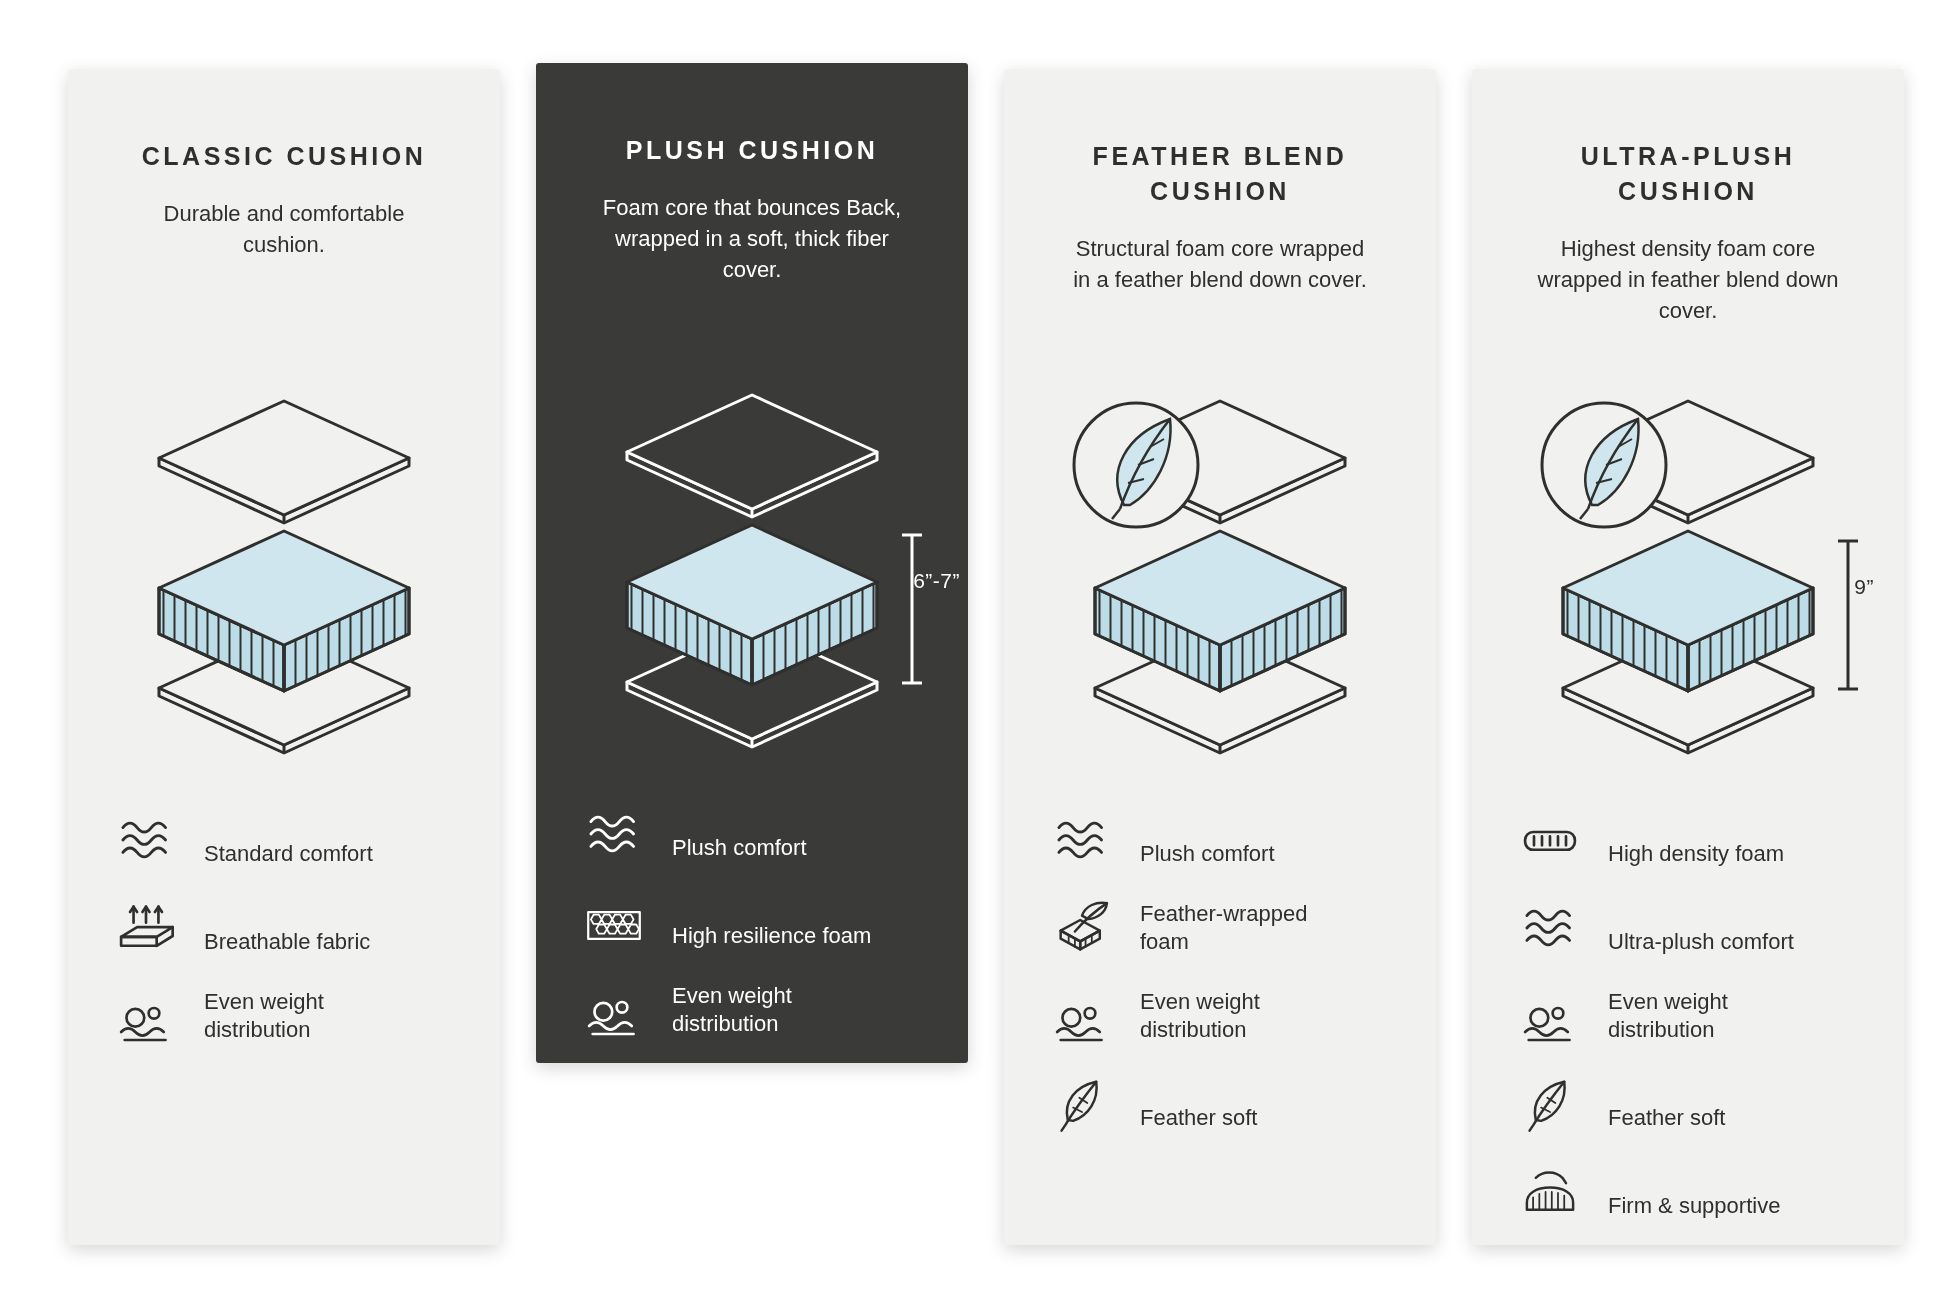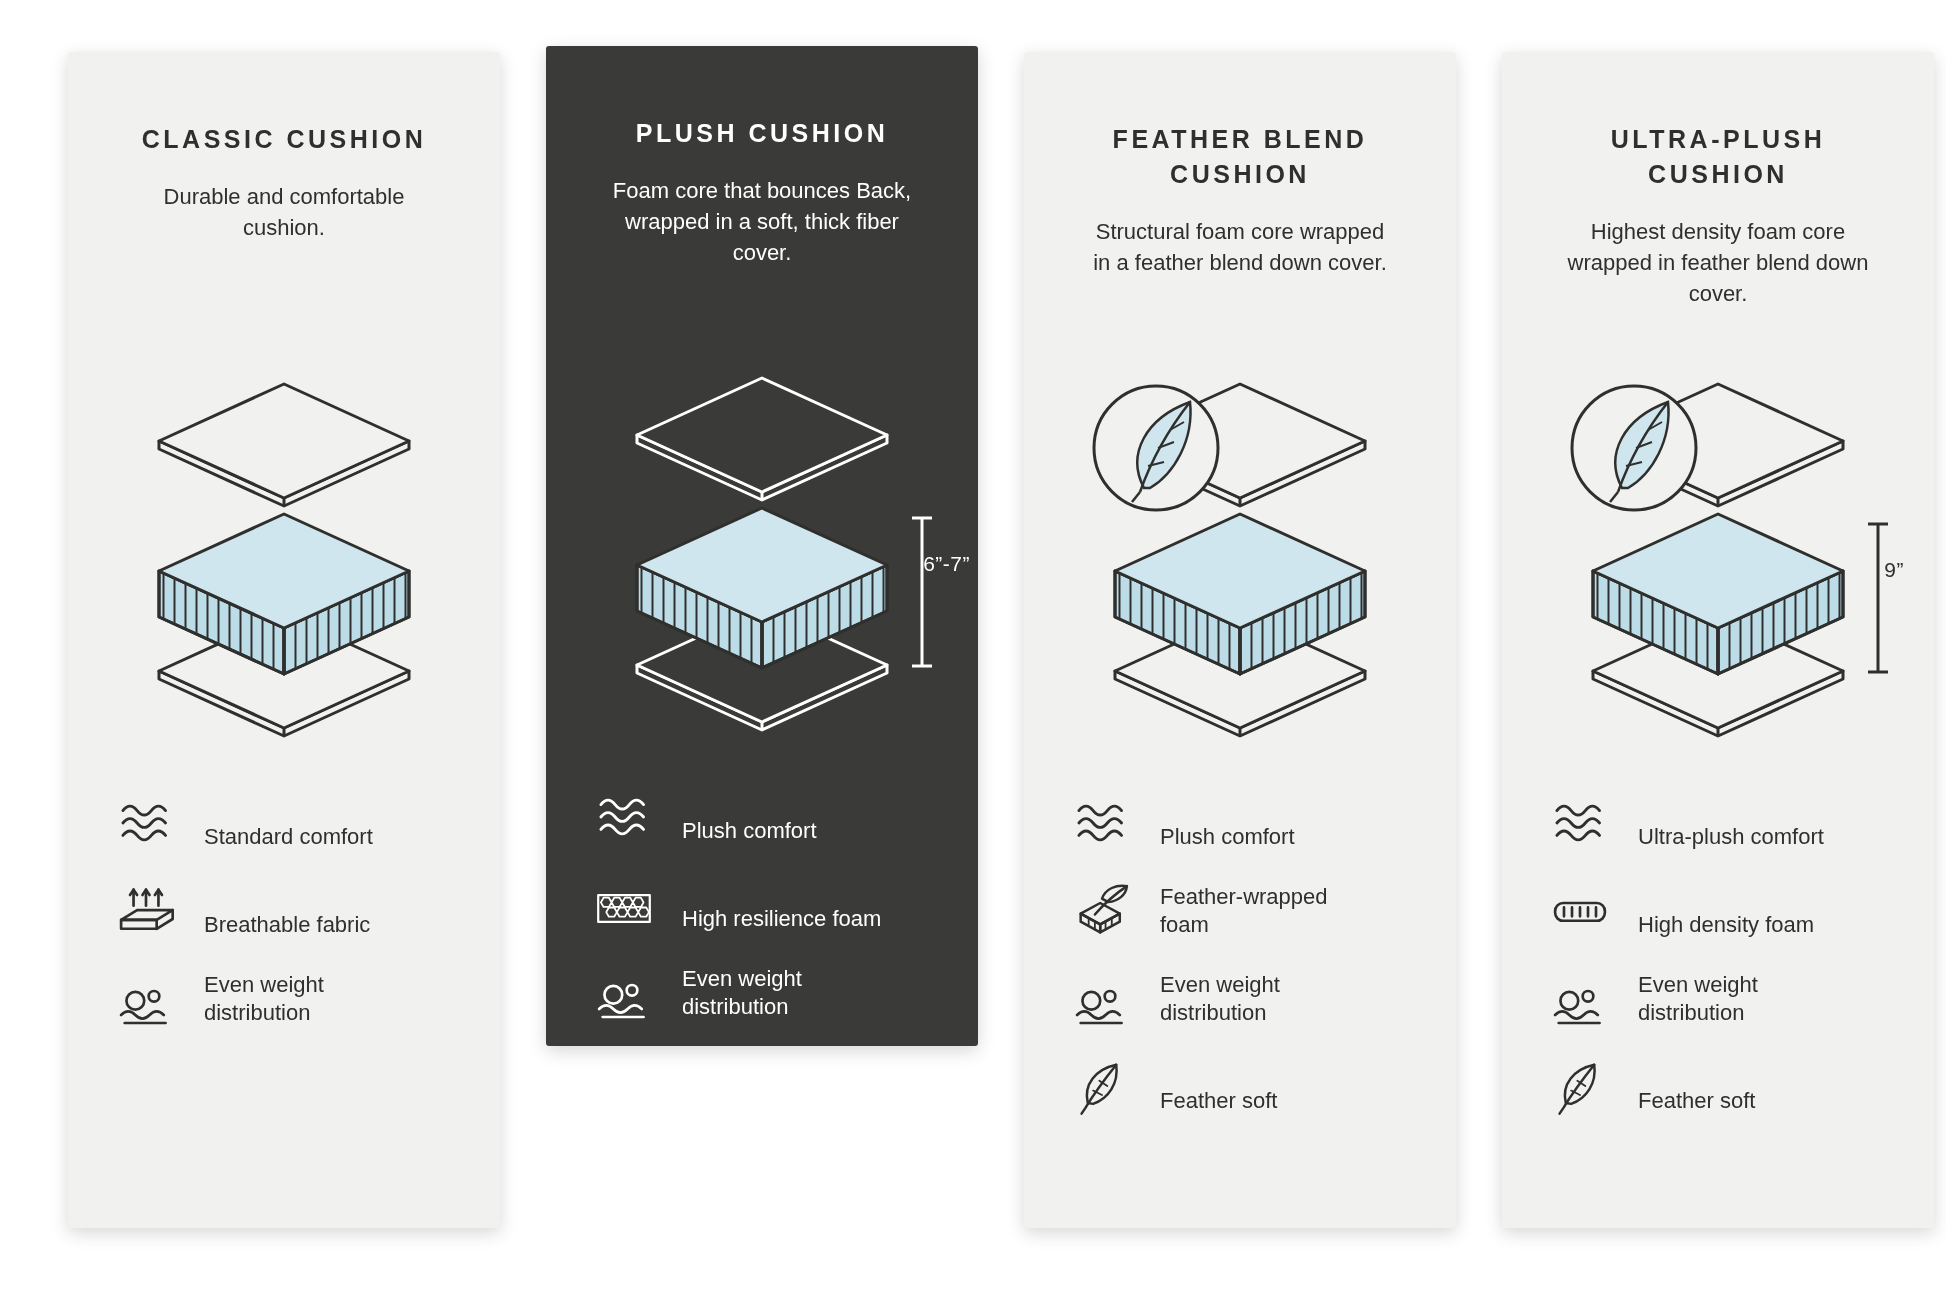--- a/index.html
+++ b/index.html
@@ -1,20 +1,20 @@
 <!DOCTYPE html>
 <html><head>
 <meta charset="utf-8">
 <style>
   html,body{margin:0;padding:0}
   body{
     width:1946px;height:1298px;background:#ffffff;
     font-family:"Liberation Sans", sans-serif;color:#2f2f2d;overflow:hidden;
   }
-  .board{display:flex;gap:46px;padding:52px 68px 0;box-sizing:border-box}
+  .board{display:flex;gap:36px;padding:69px 68px 0;box-sizing:border-box}
   .card{
     flex:1 1 0;--card-bg:#f1f1ef;--ink:#2f2f2d;
     background:var(--card-bg);color:var(--ink);
     height:1176px;box-sizing:border-box;padding:64px 46px 40px;
     border-radius:3px;box-shadow:0 5px 18px rgba(0,0,0,.16);position:relative;
   }
   .card.dark{--card-bg:#3a3a38;--ink:#ffffff;height:1000px;margin-top:-6px}
   .head{height:200px;text-align:center}
   .title{margin:6px 0 0;font-size:25px;font-weight:bold;letter-spacing:3.5px;line-height:1.4}
   .desc{margin:24px auto 0;font-size:22px;line-height:1.42;max-width:305px}
@@ -256,38 +256,44 @@
       <svg class="hero-svg" viewBox="0 0 340 368">
           <use href="#g-cushion"></use>
           <use href="#g-badge" x="86" y="74"></use>
           <use href="#g-dim"></use>
         </svg>
       <span class="dim-label">9”</span>
     </div>
     <ul class="features">
       <li class="feature">
         <svg class="ficon" viewBox="0 0 72 64">
+            <use href="#i-density"></use>
+          </svg>
+        <span class="flabel">High density foam</span>
+      </li>
+      <li class="feature">
+        <svg class="ficon" viewBox="0 0 72 64">
             <use href="#i-wave"></use>
           </svg>
         <span class="flabel">Ultra-plush comfort</span>
       </li>
       <li class="feature">
         <svg class="ficon" viewBox="0 0 72 64">
-            <use href="#i-density"></use>
-          </svg>
-        <span class="flabel">High density foam</span>
-      </li>
-      <li class="feature">
-        <svg class="ficon" viewBox="0 0 72 64">
             <use href="#i-even"></use>
           </svg>
         <span class="flabel">Even weight distribution</span>
       </li>
       <li class="feature">
         <svg class="ficon" viewBox="0 0 72 64">
             <use href="#i-feather"></use>
           </svg>
         <span class="flabel">Feather soft</span>
       </li>
+      <li class="feature">
+        <svg class="ficon" viewBox="0 0 72 64">
+            <use href="#i-firm"></use>
+          </svg>
+        <span class="flabel">Firm &amp; supportive</span>
+      </li>
     </ul>
   </section>
 
 </main>
 
 </body></html>

